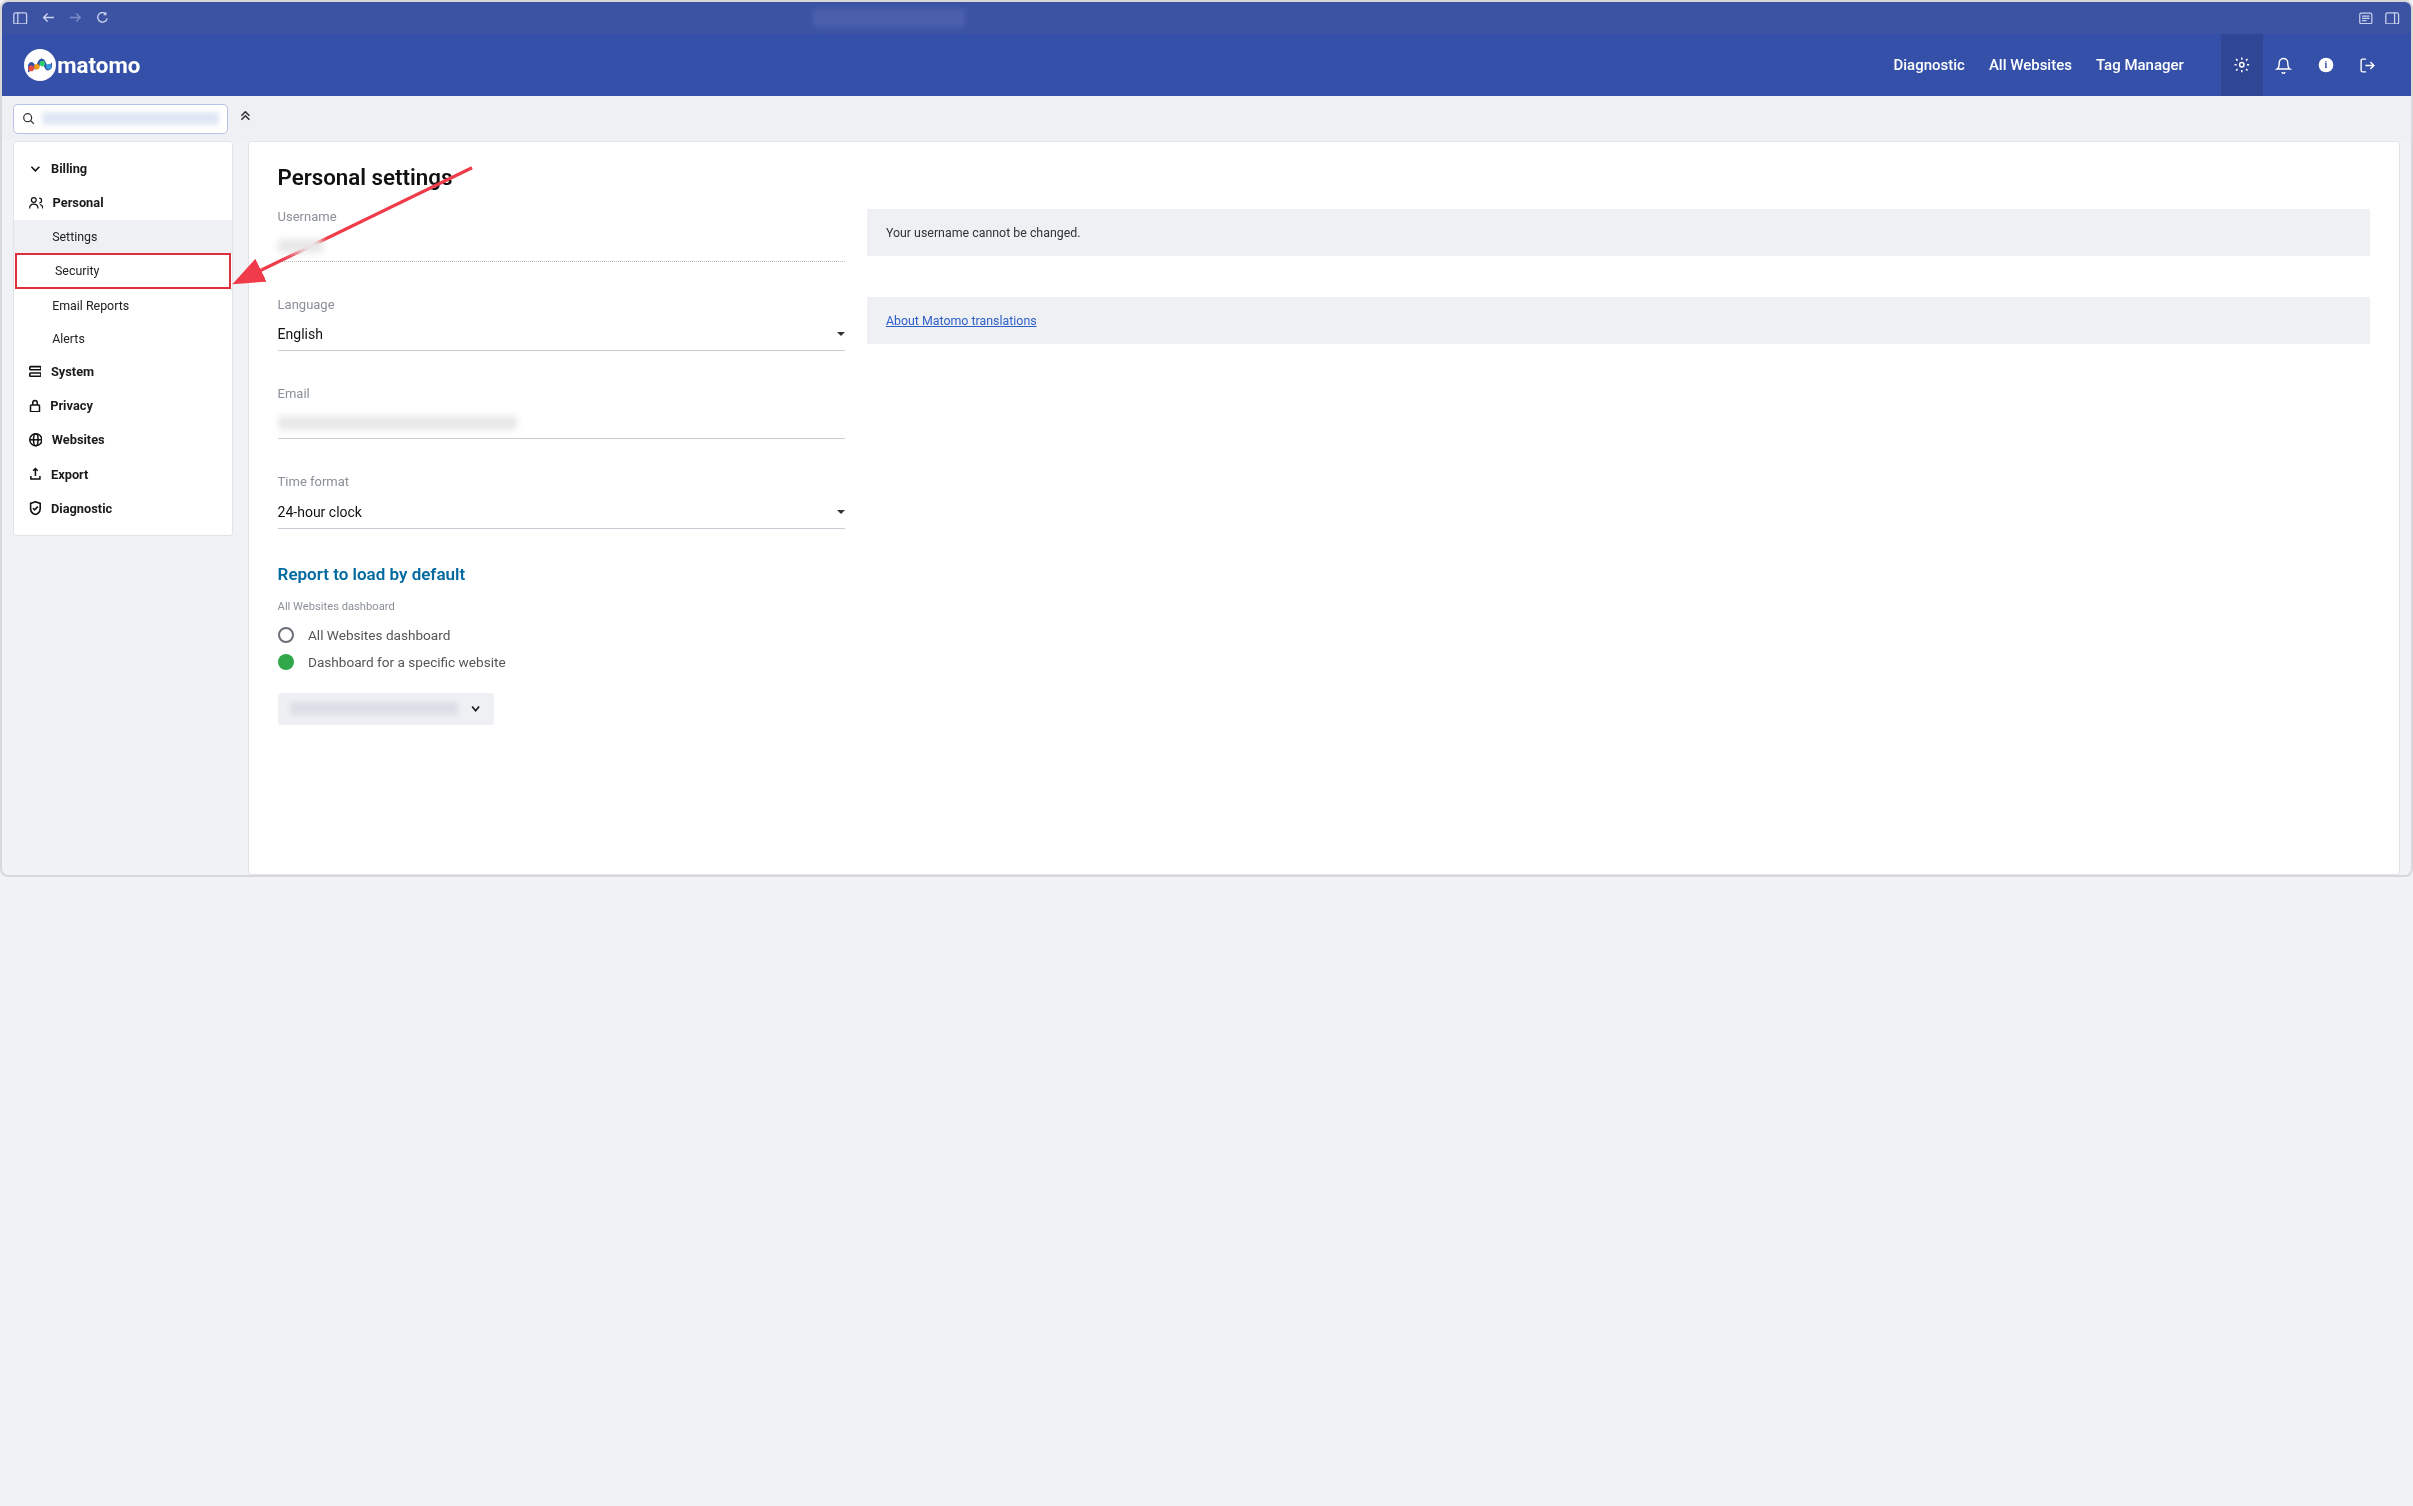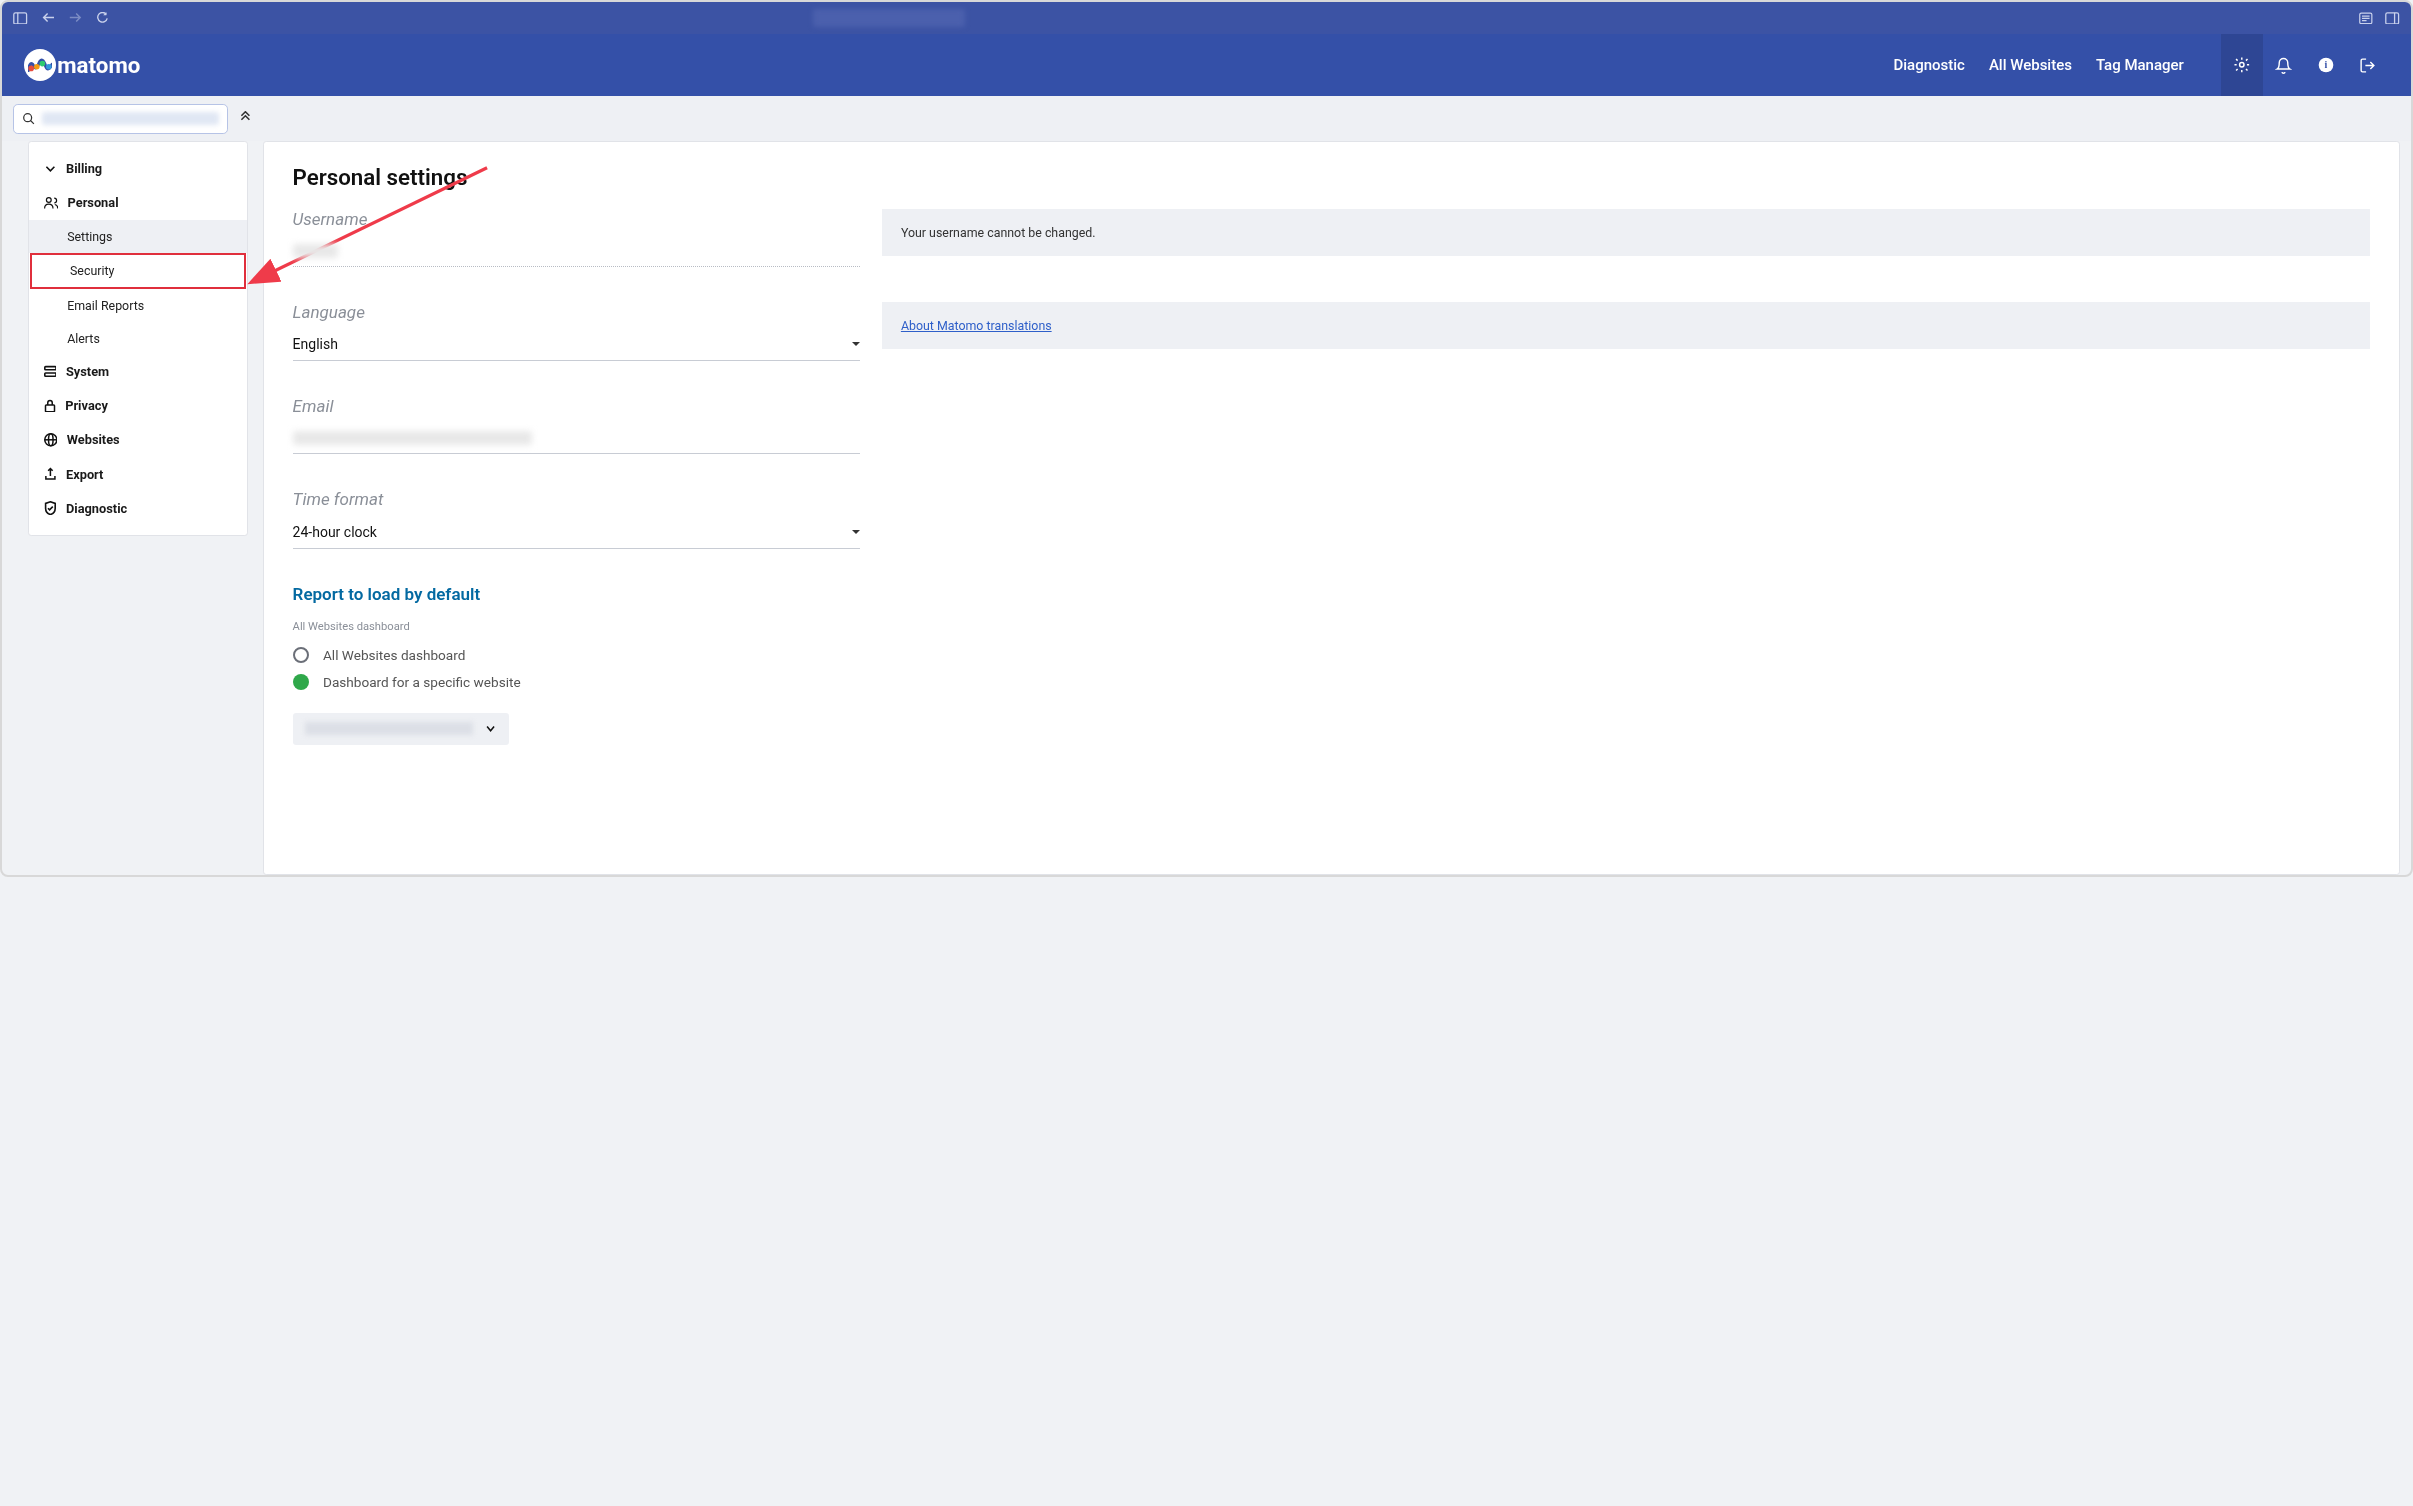--- a/index.html
+++ b/index.html
@@ -51,21 +51,21 @@
       display: flex; align-items: center; padding: 0 11.2px; gap: 11.2px;
     }
     .search-box {
       width: 215px; height: 30px; background: #fff;
       border: 1.2px solid #b6c3e6; border-radius: 4.8px;
       display: flex; align-items: center; padding: 0 8px; gap: 6.4px;
     }
     .search-blur {
       height: 12.8px; flex: 1; background: #e0e7f4; filter: blur(2.4px); border-radius: 2.4px;
     }
-    .body-area { display: flex; padding: 0 11.2px 0 11.2px; gap: 14.4px; align-items: flex-start; margin-left: 15px; }
+    .body-area { display: flex; padding: 0 11.2px 0 11.2px; gap: 14.4px; align-items: flex-start; }
     .sidebar {
       width: 220px; background: #fff; border: 0.8px solid #e1e3e8; border-radius: 3.2px;
       padding: 9.6px 0;
     }
     .side-section { display: flex; align-items: center; gap: 9.6px; padding: 9.6px 14.4px; font-weight: 700; font-size: 12.8px; color: #1a1a1a; cursor: pointer; }
     .side-section svg { flex-shrink: 0; }
     .side-item { padding: 8.8px 14.4px 8.8px 38px; font-size: 12.4px; color: #222; cursor: pointer; }
     .side-item.selected { background: #eef0f4; }
     .side-item.highlighted {
       border: 2.4px solid #e02f3c;
@@ -74,21 +74,21 @@
     }
     .main-panel {
       flex: 1; background: #fff; border: 0.8px solid #e1e3e8; border-radius: 3.2px;
       padding: 22.3px 29px 32px 29px;
       position: relative;
       min-height: 734px;
     }
     .page-title { font-size: 22.3px; font-weight: 600; margin-bottom: 19px; color: #111; }
     .form-row { display: flex; gap: 22.3px; margin-bottom: 35px; align-items: flex-start; }
     .form-field { width: 567px; }
-    .field-label { font-size: 17px; color: #8a8f98; margin-bottom: 8px; display: block; font-style: italic; }
+    .field-label { font-size: 13px; color: #8a8f98; margin-bottom: 8px; display: block; }
     .field-input {
       width: 100%; border: none; border-bottom: 0.8px solid #c8ccd4; padding: 6.4px 0 8px 0;
       font-size: 13.6px; color: #222; background: transparent;
     }
     .field-input.dotted { border-bottom: 0.8px dotted #b8bcc4; }
     .field-blur { filter: blur(3.2px); background: #e8e8e8; height: 14.4px; width: 45px; border-radius: 2.4px; }
     .field-blur.wide { width: 239px; }
     .info-box {
       flex: 1; background: #eef0f4; padding: 16px 19px; font-size: 12.4px; color: #333; min-height: 45px;
     }

